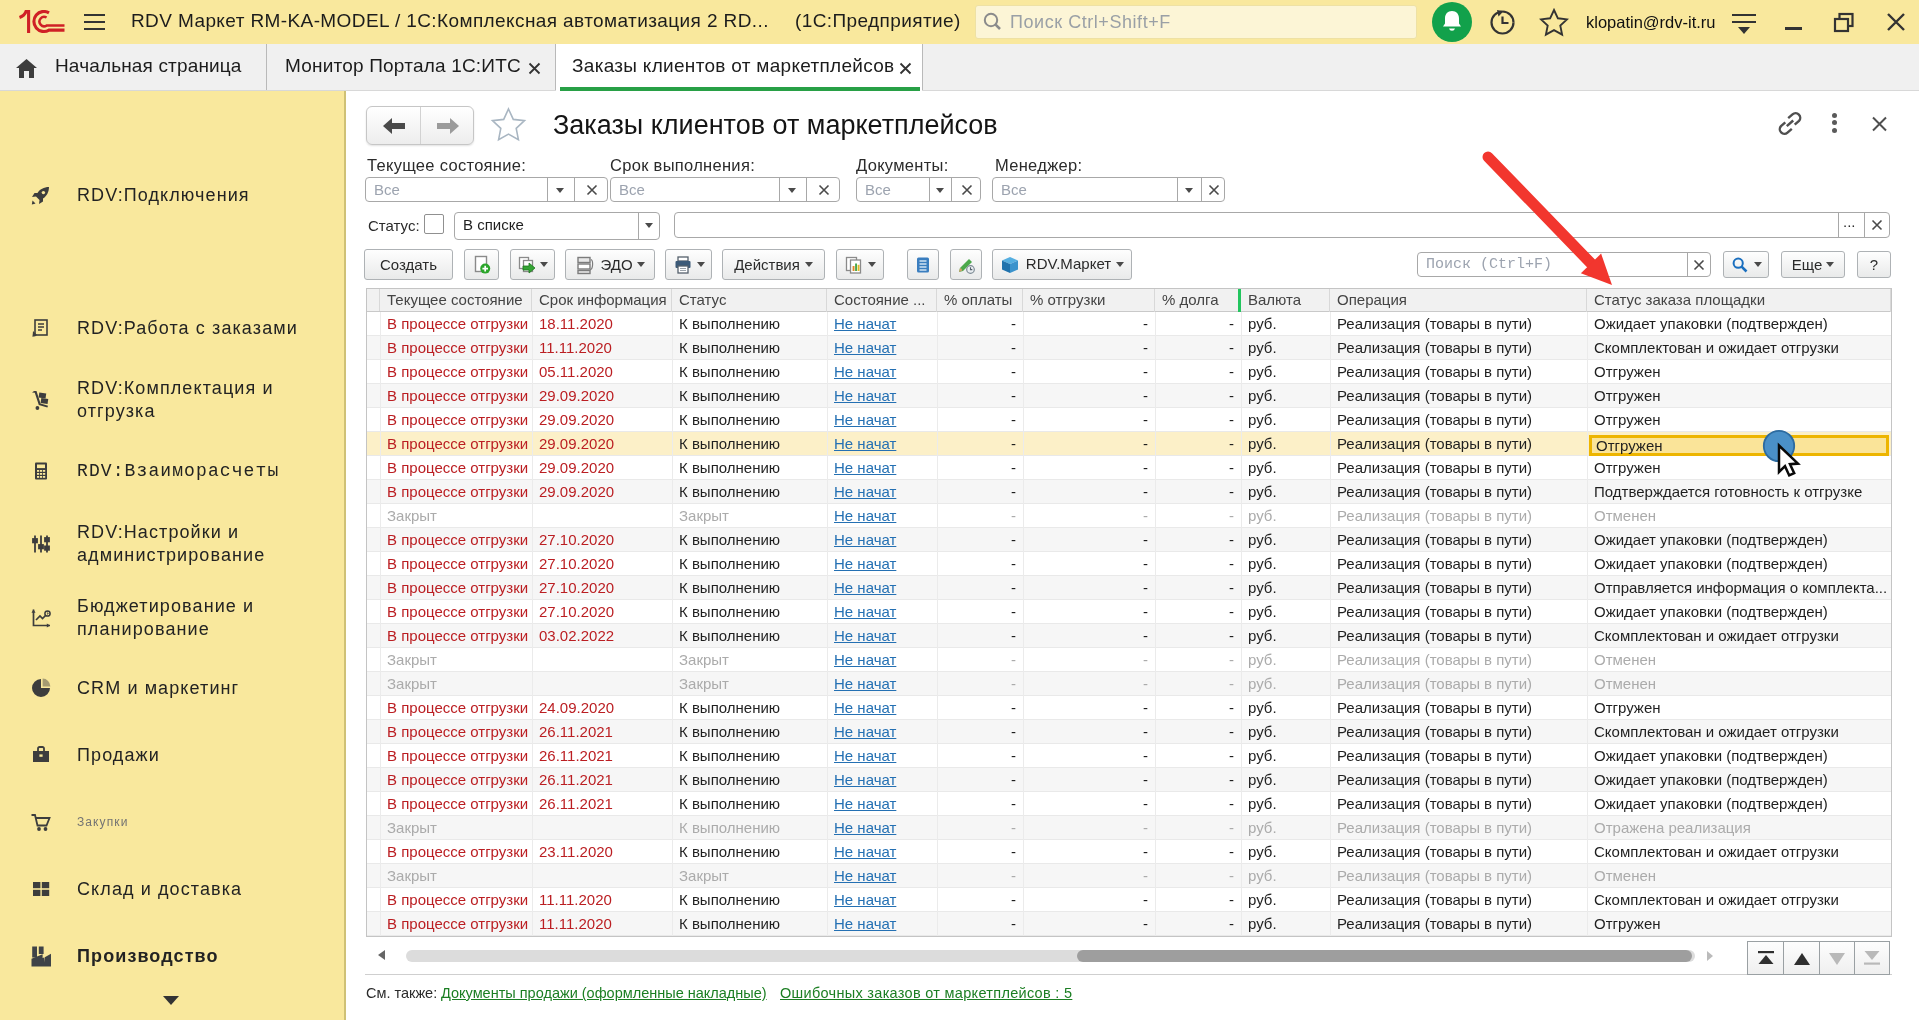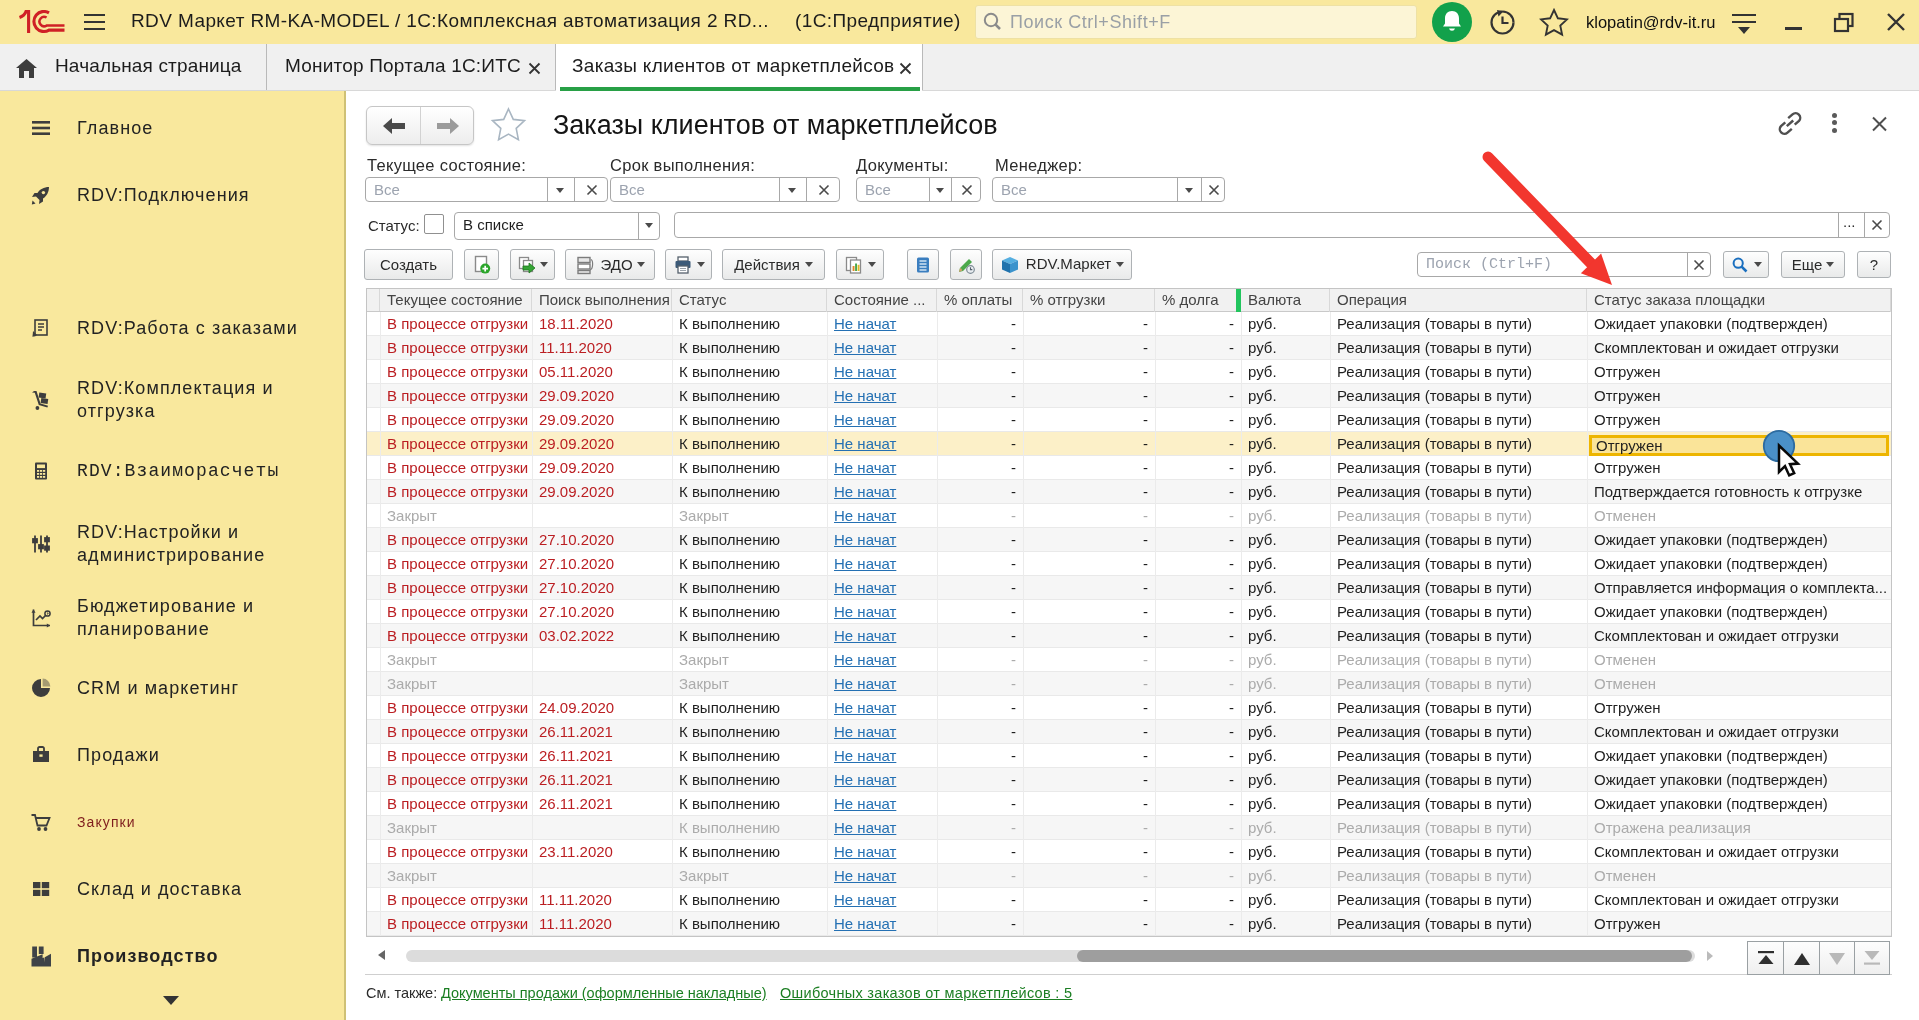--- a/index.html
+++ b/index.html
@@ -74,30 +74,20 @@
 <svg class="abs" style="left:527px;top:61px;" width="15" height="15" viewBox="0 0 15 15">
     <path d="M2.5 2.5 L12.5 12.5 M12.5 2.5 L2.5 12.5" stroke="#333" stroke-width="1.8"></path>
   </svg>
 <div class="abs" style="left:572px;top:55px;font-size:19px;letter-spacing:0.3px;color:#1c1c1c;">Заказы клиентов от маркетплейсов</div>
 <svg class="abs" style="left:898px;top:61px;" width="15" height="15" viewBox="0 0 15 15">
     <path d="M2.5 2.5 L12.5 12.5 M12.5 2.5 L2.5 12.5" stroke="#333" stroke-width="1.8"></path>
   </svg>
 <div class="abs" style="left:560px;top:87px;width:360px;height:4px;background:#28a046;"></div>
 
 <div class="abs" style="left:0;top:91px;width:346px;height:929px;background:#f9e89d;border-right:2px solid #cfc176;box-sizing:border-box;">
-<div style="position:absolute;left:0;top:25.5px;width:345px;height:23px;">
-      <div style="position:absolute;left:30px;top:0.5px;"><svg width="22" height="22" viewBox="0 0 22 22">
-          <g fill="#3d3d3d">
-            <rect x="2" y="4" width="18" height="2.6"></rect>
-            <rect x="2" y="9.7" width="18" height="2.6"></rect>
-            <rect x="2" y="15.4" width="18" height="2.6"></rect>
-          </g>
-        </svg></div>
-      <div style="position:absolute;left:77px;top:0;line-height:23px;font-size:18px;letter-spacing:1.1px;color:#232323;">Главное</div>
-    </div>
 <div style="position:absolute;left:0;top:92.5px;width:345px;height:23px;">
       <div style="position:absolute;left:30px;top:0.5px;"><svg width="22" height="22" viewBox="0 0 22 22">
           <g fill="#3d3d3d">
             <path d="M19 3 C14 3 9.5 5.5 7.5 9 L4.5 9 L2 13 L6 12.5 L9.5 16 L9 20 L13 17.5 L13 14.5 C16.5 12.5 19 8 19 3 Z"></path>
             <circle cx="13.4" cy="8.6" r="1.7" fill="#fae89b"></circle>
             <path d="M2.5 16.5 L5.5 19.5 L4 20 L1.8 20.4 Z"></path>
           </g>
         </svg></div>
       <div style="position:absolute;left:77px;top:0;line-height:23px;font-size:18px;letter-spacing:1.1px;color:#232323;">RDV:Подключения</div>
     </div>
@@ -187,21 +177,21 @@
       <div style="position:absolute;left:77px;top:0;line-height:23px;font-size:18px;letter-spacing:1.1px;color:#232323;">Продажи</div>
     </div>
 <div style="position:absolute;left:0;top:719.5px;width:345px;height:23px;">
       <div style="position:absolute;left:30px;top:0.5px;"><svg width="22" height="22" viewBox="0 0 22 22">
           <g fill="none" stroke="#3d3d3d" stroke-width="1.8">
             <path d="M1.5 4 H5 L7.5 14.5 H16.5 L19.5 7 H6"></path>
           </g>
           <circle cx="9" cy="18" r="1.9" fill="#3d3d3d"></circle>
           <circle cx="15.5" cy="18" r="1.9" fill="#3d3d3d"></circle>
         </svg></div>
-      <div style="position:absolute;left:77px;top:0;line-height:23px;font-size:14px;letter-spacing:1.1px;color:#7f1d1d;">Закупки</div>
+      <div style="position:absolute;left:77px;top:0;line-height:23px;font-size:12px;letter-spacing:1.1px;color:#737373;">Закупки</div>
     </div>
 <div style="position:absolute;left:0;top:786.5px;width:345px;height:23px;">
       <div style="position:absolute;left:30px;top:0.5px;"><svg width="22" height="22" viewBox="0 0 22 22">
           <g fill="#3d3d3d">
             <rect x="3" y="4" width="7.4" height="6.2"></rect>
             <rect x="11.8" y="4" width="7.4" height="6.2"></rect>
             <rect x="3" y="11.8" width="7.4" height="6.2"></rect>
             <rect x="11.8" y="11.8" width="7.4" height="6.2"></rect>
           </g>
         </svg></div>
@@ -429,26 +419,26 @@
 <div style="position:absolute;left:1781px;top:249px;width:64px;height:31px;border:1px solid #aeb2b5;border-radius:3px;background:linear-gradient(#fefefe,#e9eaea);box-sizing:border-box;display:flex;align-items:center;justify-content:center;font-size:15px;color:#2b2b2b;top:251px;height:27px;">
     <span style="margin-right:4px;">Еще</span>
     <span style="display:flex;">
       <span style="display:inline-block;width:0;height:0;border-left:4px solid transparent;border-right:4px solid transparent;border-top:5px solid #4a4a4a;vertical-align:middle;"></span>
     </span>
   </div>
 <div style="position:absolute;left:1857px;top:249px;width:34px;height:31px;border:1px solid #aeb2b5;border-radius:3px;background:linear-gradient(#fefefe,#e9eaea);box-sizing:border-box;display:flex;align-items:center;justify-content:center;font-size:15px;color:#2b2b2b;top:251px;height:27px;">?</div>
 <div style="position:absolute;left:366px;top:288px;width:1525px;height:24px;background:#f1f1f1;border-bottom:1px solid #c9c9c9;box-sizing:border-box;">
     <div style="position:absolute;left:13px;top:0;width:1px;height:100%;background:#d8d8d8;"></div>
     <div style="position:absolute;left:14px;width:152px;top:0;height:24px;line-height:24px;overflow:hidden;white-space:nowrap;color:#444;padding-left:7px;box-sizing:border-box;border-right:1px solid #d8d8d8;">Текущее состояние</div>
-    <div style="position:absolute;left:166px;width:140px;top:0;height:24px;line-height:24px;overflow:hidden;white-space:nowrap;color:#444;padding-left:7px;box-sizing:border-box;border-right:1px solid #d8d8d8;">Поиск выполнения</div>
+    <div style="position:absolute;left:166px;width:140px;top:0;height:24px;line-height:24px;overflow:hidden;white-space:nowrap;color:#444;padding-left:7px;box-sizing:border-box;border-right:1px solid #d8d8d8;">Срок информация</div>
     <div style="position:absolute;left:306px;width:155px;top:0;height:24px;line-height:24px;overflow:hidden;white-space:nowrap;color:#444;padding-left:7px;box-sizing:border-box;border-right:1px solid #d8d8d8;">Статус</div>
     <div style="position:absolute;left:461px;width:110px;top:0;height:24px;line-height:24px;overflow:hidden;white-space:nowrap;color:#444;padding-left:7px;box-sizing:border-box;border-right:1px solid #d8d8d8;">Состояние ...</div>
     <div style="position:absolute;left:571px;width:86px;top:0;height:24px;line-height:24px;overflow:hidden;white-space:nowrap;color:#444;padding-left:7px;box-sizing:border-box;border-right:1px solid #d8d8d8;">% оплаты</div>
     <div style="position:absolute;left:657px;width:132px;top:0;height:24px;line-height:24px;overflow:hidden;white-space:nowrap;color:#444;padding-left:7px;box-sizing:border-box;border-right:1px solid #d8d8d8;">% отгрузки</div>
-    <div style="position:absolute;left:789px;width:86px;top:0;height:24px;line-height:24px;overflow:hidden;white-space:nowrap;color:#444;padding-left:7px;box-sizing:border-box;border-right:5px solid #22c55e;">% долга</div>
+    <div style="position:absolute;left:789px;width:86px;top:0;height:24px;line-height:24px;overflow:hidden;white-space:nowrap;color:#444;padding-left:7px;box-sizing:border-box;border-right:3px solid #22c55e;">% долга</div>
     <div style="position:absolute;left:875px;width:89px;top:0;height:24px;line-height:24px;overflow:hidden;white-space:nowrap;color:#444;padding-left:7px;box-sizing:border-box;border-right:1px solid #d8d8d8;">Валюта</div>
     <div style="position:absolute;left:964px;width:257px;top:0;height:24px;line-height:24px;overflow:hidden;white-space:nowrap;color:#444;padding-left:7px;box-sizing:border-box;border-right:1px solid #d8d8d8;">Операция</div>
     <div style="position:absolute;left:1221px;width:304px;top:0;height:24px;line-height:24px;overflow:hidden;white-space:nowrap;color:#444;padding-left:7px;box-sizing:border-box;border-right:1px solid #d8d8d8;">Статус заказа площадки</div>
   </div>
 <div style="position:absolute;left:366px;top:312px;width:1525px;height:24px;background:#ffffff;border-bottom:1px solid #e9e9e9;box-sizing:border-box;">
     <div style="position:absolute;left:14px;width:152px;top:0;height:24px;line-height:24px;overflow:hidden;white-space:nowrap;color:#bb1e22;text-align:left;padding-left:7px;box-sizing:border-box;">В процессе отгрузки</div>
     <div style="position:absolute;left:166px;width:140px;top:0;height:24px;line-height:24px;overflow:hidden;white-space:nowrap;color:#bb1e22;text-align:left;padding-left:7px;box-sizing:border-box;">18.11.2020</div>
     <div style="position:absolute;left:306px;width:155px;top:0;height:24px;line-height:24px;overflow:hidden;white-space:nowrap;color:#1f1f1f;text-align:left;padding-left:7px;box-sizing:border-box;">К выполнению</div>
     <div style="position:absolute;left:461px;width:110px;top:0;height:24px;line-height:24px;overflow:hidden;white-space:nowrap;color:#1f1f1f;text-align:left;padding-left:7px;box-sizing:border-box;"><span style="color:#2470b3;text-decoration:underline">Не начат</span></div>
     <div style="position:absolute;left:571px;width:86px;top:0;height:24px;line-height:24px;overflow:hidden;white-space:nowrap;color:#1f1f1f;text-align:right;padding-right:7px;box-sizing:border-box;">-</div>

